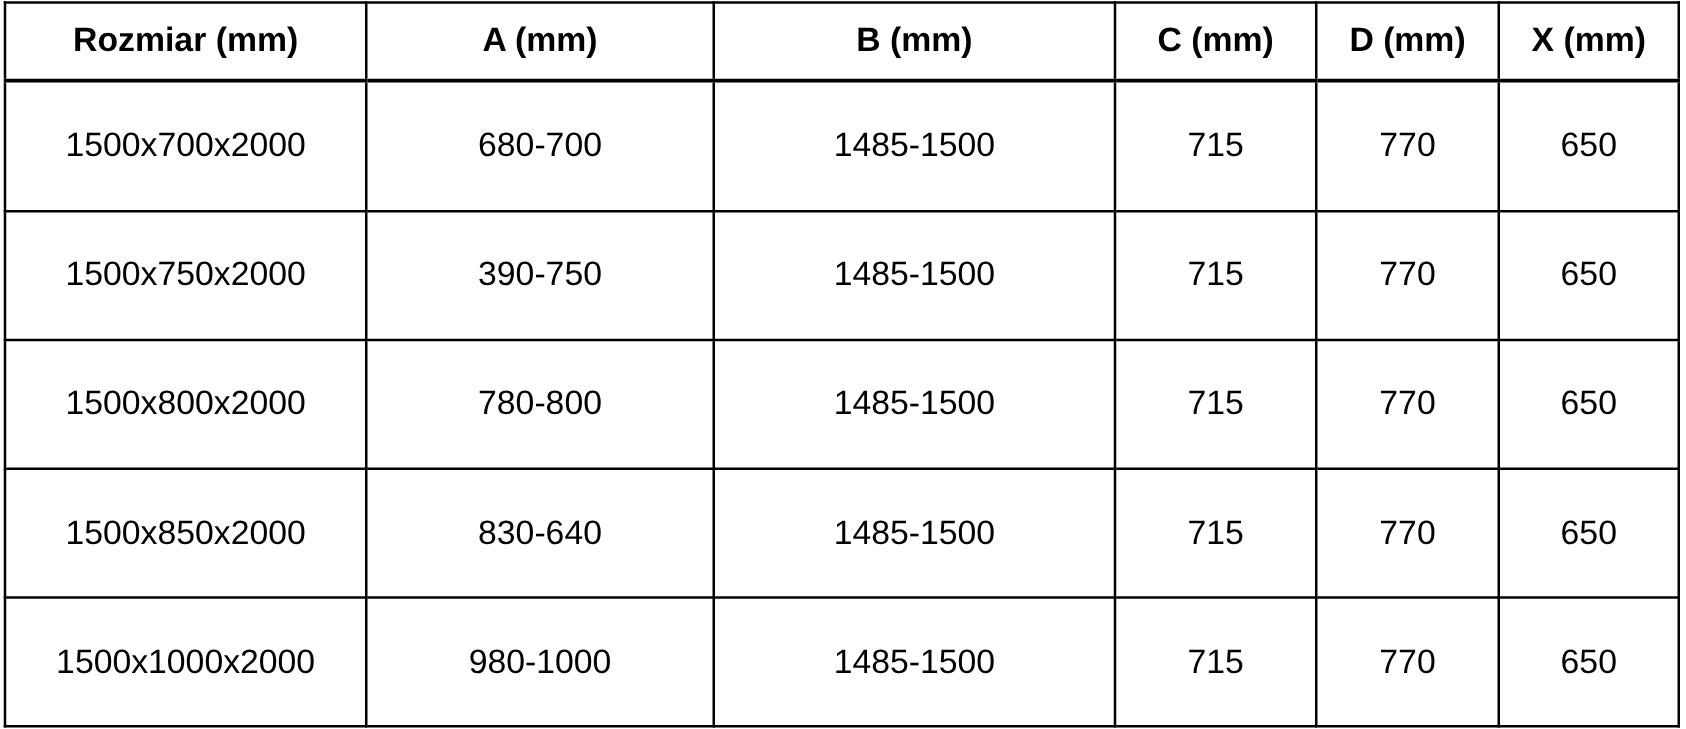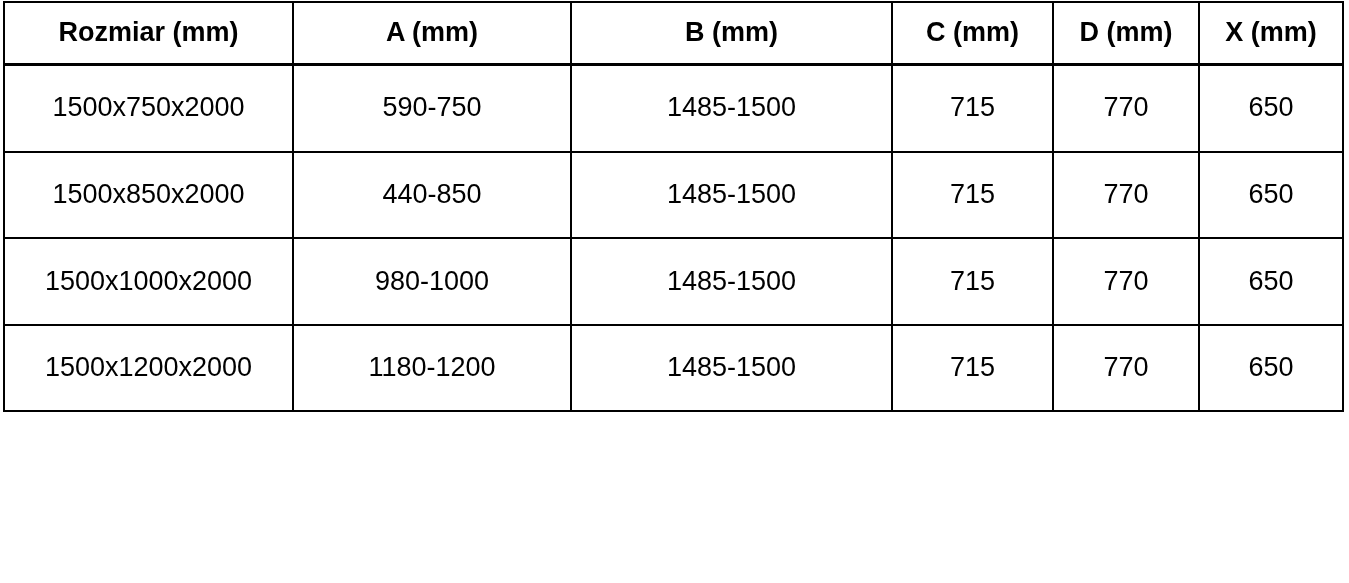--- a/index.html
+++ b/index.html
@@ -9,21 +9,21 @@
     width: 1349px;
     height: 583px;
     font-family: "Liberation Sans", "DejaVu Sans", sans-serif;
     overflow: hidden;
   }
   .spec-table {
     position: absolute;
     left: 3px;
     top: 1px;
     width: 1339px;
-    height: 411px;
+    height: 581px;
     border-collapse: collapse;
     table-layout: fixed;
     background: #ffffff;
     color: #000000;
   }
   .spec-table th,
   .spec-table td {
     border: 2px solid #000000;
     text-align: center;
     vertical-align: middle;
@@ -64,45 +64,53 @@
       <th>Rozmiar (mm)</th>
       <th>A (mm)</th>
       <th>B (mm)</th>
       <th>C (mm)</th>
       <th>D (mm)</th>
       <th>X (mm)</th>
     </tr>
   </thead>
   <tbody>
     <tr>
+      <td>1500x700x2000</td>
+      <td>680-700</td>
+      <td>1485-1500</td>
+      <td>715</td>
+      <td>770</td>
+      <td>650</td>
+    </tr>
+    <tr>
       <td>1500x750x2000</td>
-      <td>590-750</td>
+      <td>390-750</td>
+      <td>1485-1500</td>
+      <td>715</td>
+      <td>770</td>
+      <td>650</td>
+    </tr>
+    <tr>
+      <td>1500x800x2000</td>
+      <td>780-800</td>
       <td>1485-1500</td>
       <td>715</td>
       <td>770</td>
       <td>650</td>
     </tr>
     <tr>
       <td>1500x850x2000</td>
-      <td>440-850</td>
+      <td>830-640</td>
       <td>1485-1500</td>
       <td>715</td>
       <td>770</td>
       <td>650</td>
     </tr>
     <tr>
       <td>1500x1000x2000</td>
       <td>980-1000</td>
       <td>1485-1500</td>
       <td>715</td>
       <td>770</td>
       <td>650</td>
     </tr>
-    <tr>
-      <td>1500x1200x2000</td>
-      <td>1180-1200</td>
-      <td>1485-1500</td>
-      <td>715</td>
-      <td>770</td>
-      <td>650</td>
-    </tr>
   </tbody>
 </table>
 
 </body></html>

